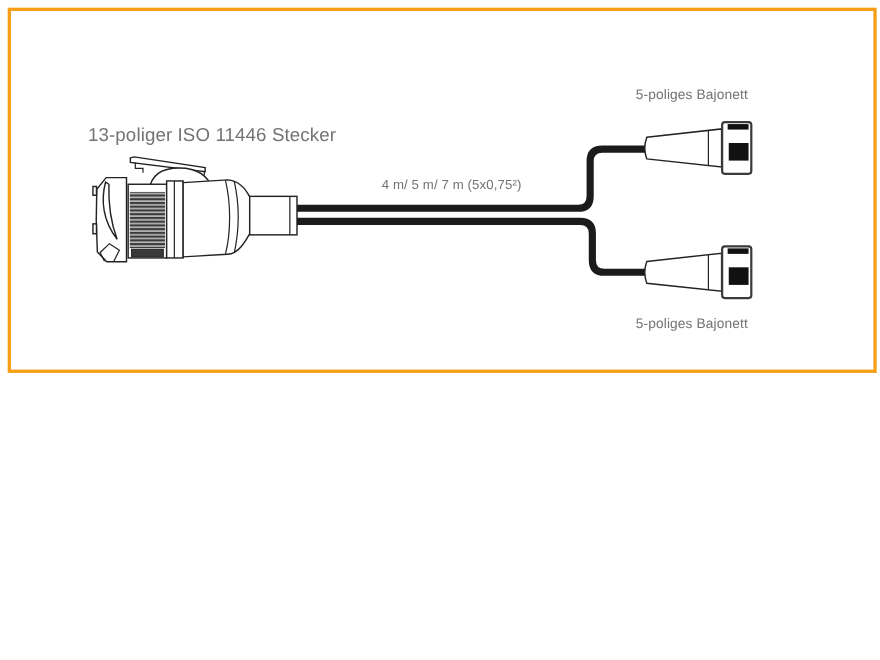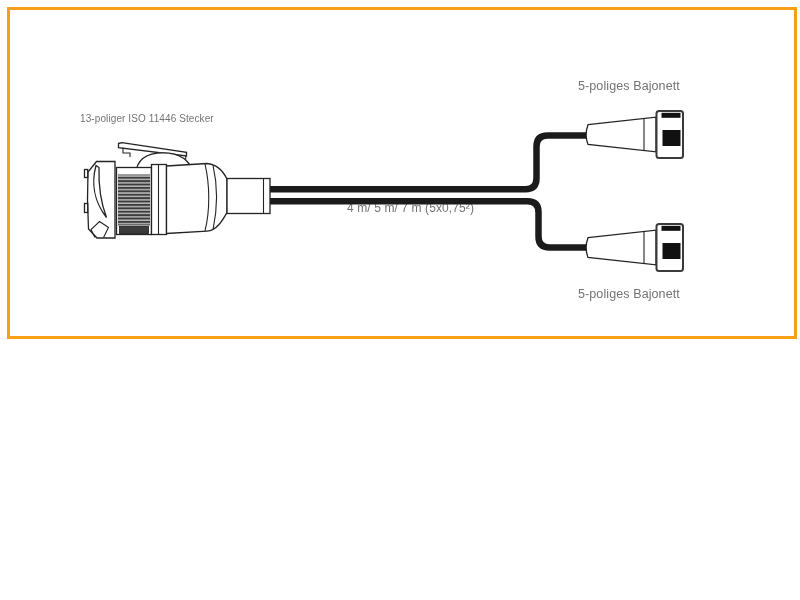--- a/index.html
+++ b/index.html
@@ -9,22 +9,22 @@
     --paper:#FFFFFF;
   }
   *{margin:0;padding:0;box-sizing:border-box;}
   html,body{width:800px;height:600px;background:var(--paper);
     font-family:"Liberation Sans","DejaVu Sans",sans-serif;}
   .stage{position:relative;width:800px;height:600px;background:var(--paper);overflow:hidden;}
   .frame{position:absolute;left:7px;top:7px;width:790px;height:332px;
     border:3px solid var(--frame-accent);background:var(--paper);}
   .diagram-svg{position:absolute;left:0;top:0;width:800px;height:600px;}
   .lbl{position:absolute;color:#737373;white-space:nowrap;letter-spacing:0.1px;}
-  .lbl-plug{left:80px;top:113px;font-size:10px;}
-  .lbl-cable{left:347px;top:161px;font-size:12px;margin-top:40px;}
+  .lbl-plug{left:80px;top:113px;font-size:17px;}
+  .lbl-cable{left:347px;top:161px;font-size:12px;}
   .lbl-bay-top{left:578px;top:79px;font-size:12.5px;}
   .lbl-bay-bottom{left:578px;top:287px;font-size:12.5px;}
   
   .outline{stroke:var(--line-ink);stroke-width:1.3;fill:#fff;}
   .thinline{stroke:var(--line-ink);stroke-width:1.1;fill:none;}
   .capbox{stroke:#3a3a3a;stroke-width:2;fill:#fff;}
   .blackfill{fill:#111;stroke:none;}
   .darkband{fill:#3a3a3a;stroke:#1b1b1b;stroke-width:0.8;}
   .cable{stroke:var(--cable-black);stroke-width:6.5;fill:none;stroke-linejoin:round;stroke-linecap:butt;}
 </style>

